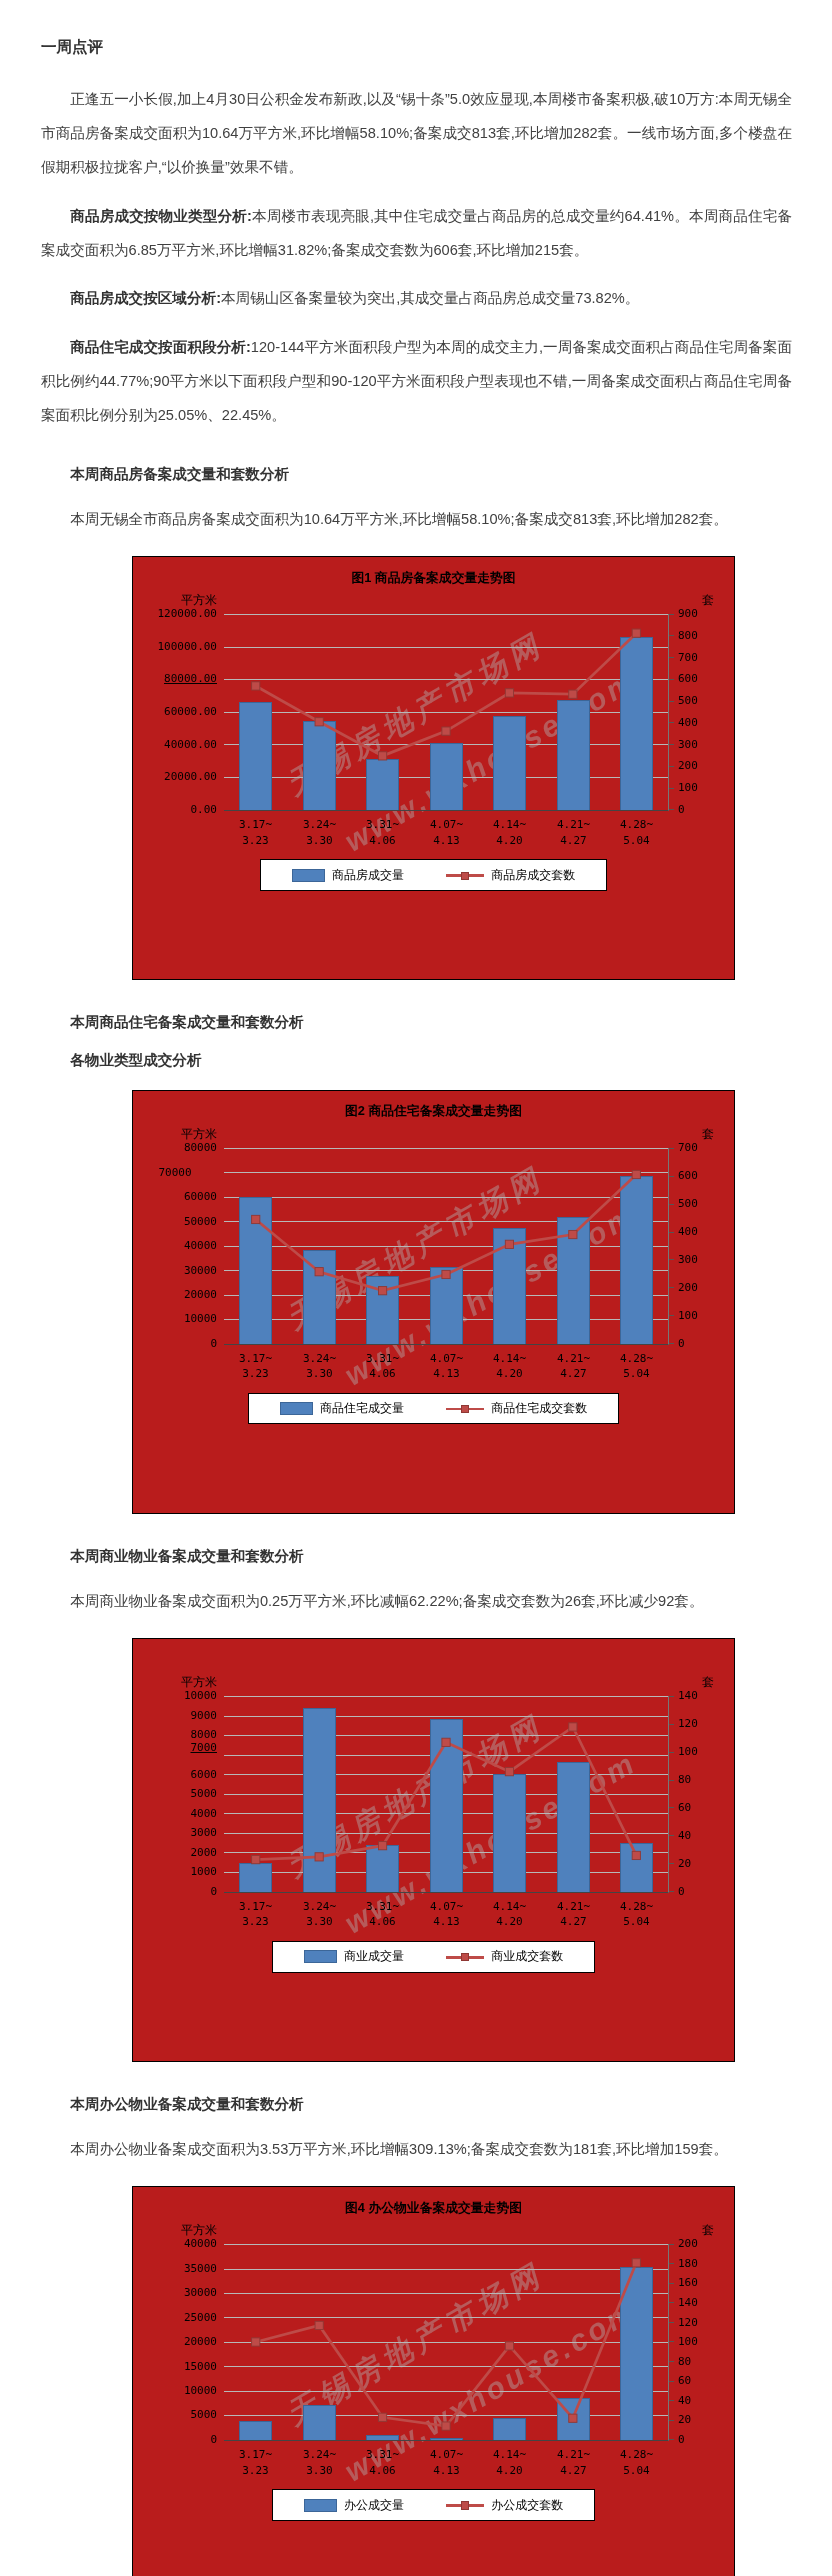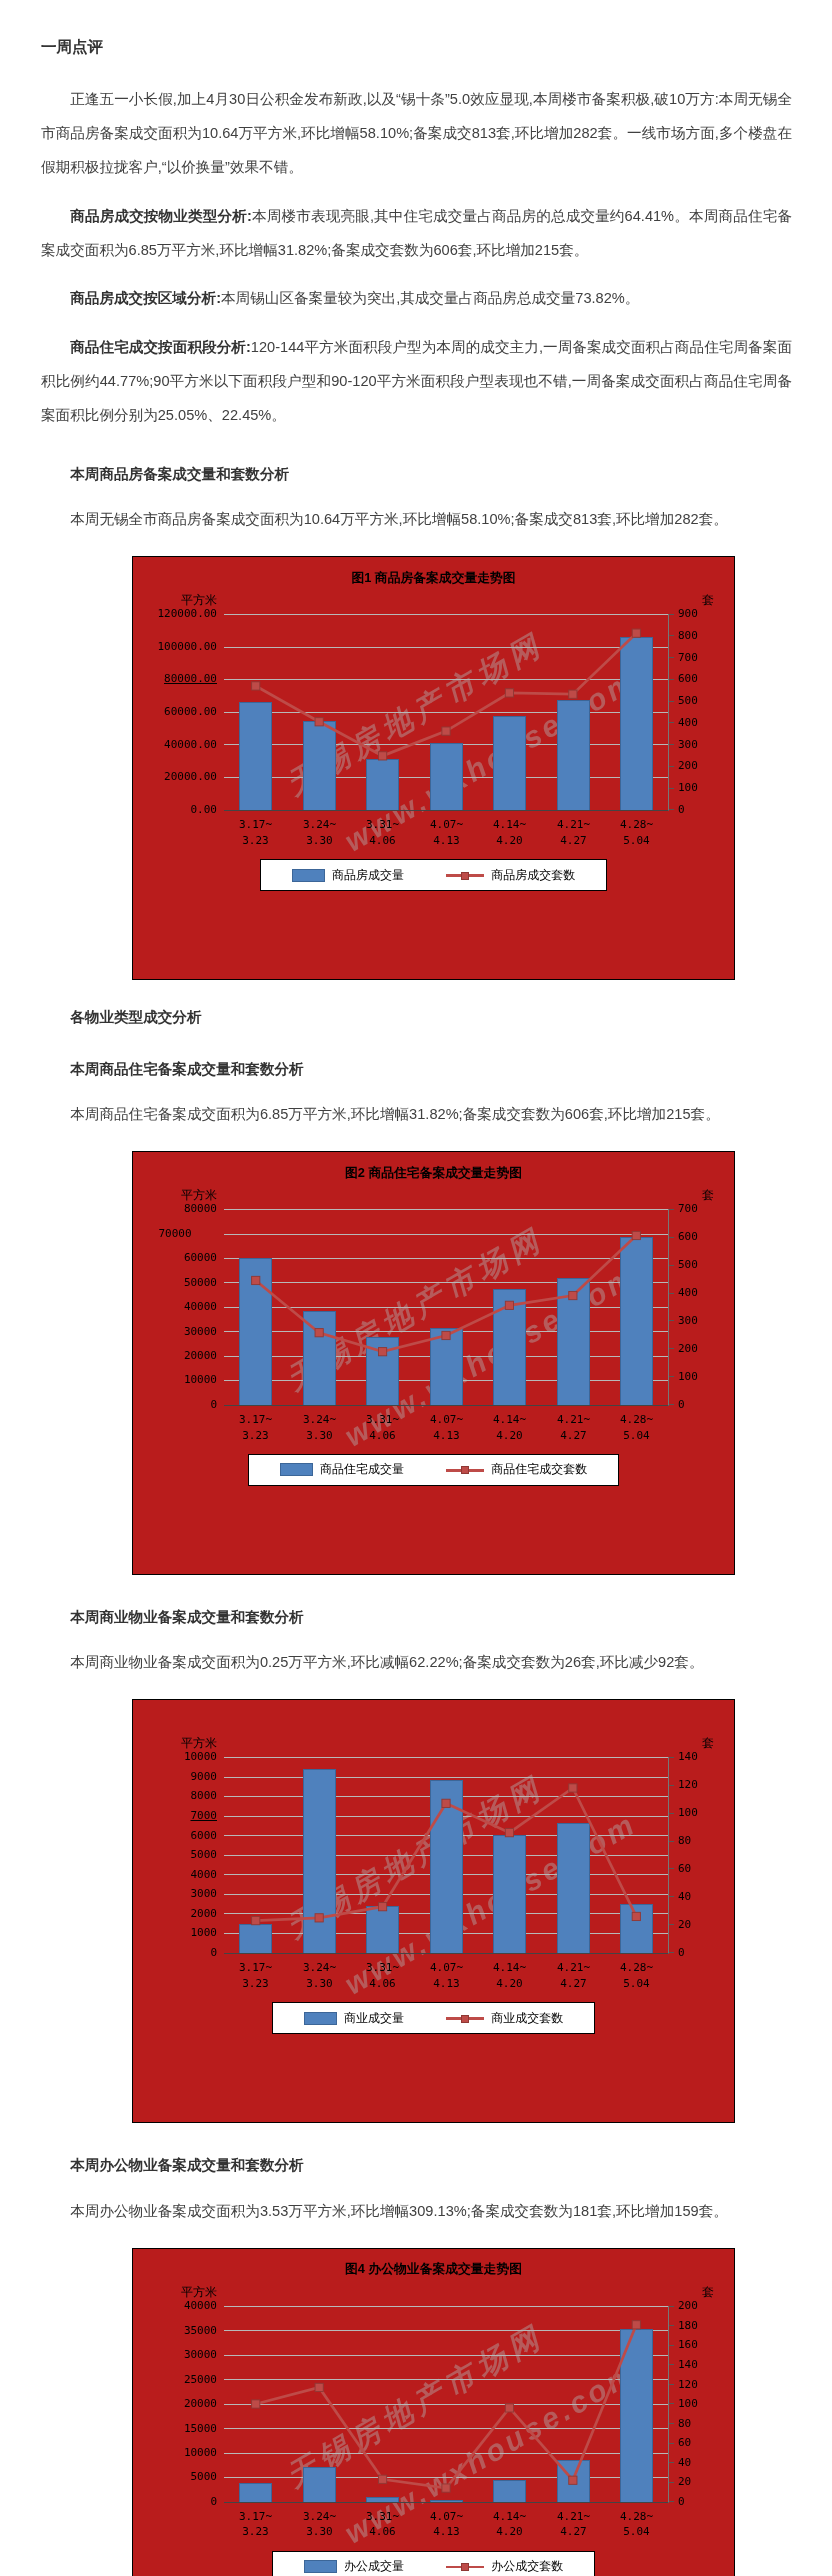--- a/index.html
+++ b/index.html
@@ -148,24 +148,23 @@
           <div class="c-legend-item">
             <div class="sw-line">
               <div class="ln"></div>
               <div class="sq"></div>
             </div>
             <span>商品房成交套数</span>
           </div>
         </div></div>
     </div>
 
+  <h2 class="sec-heading">本周商品住宅备案成交量和套数分析</h2>
+
   <h2 class="sec-heading first">各物业类型成交分析</h2>
-
-  <h2 class="sec-heading">本周商品住宅备案成交量和套数分析</h2>
-  <p class="body-p">本周商品住宅备案成交面积为6.85万平方米,环比增幅31.82%;备案成交套数为606套,环比增加215套。</p>
 
   <div class="chart">
       <div class="c-title">图2  商品住宅备案成交量走势图</div>
       <div class="c-unit-l">平方米</div>
       <div class="c-unit-r">套</div>
       <div class="c-wm" style="left: 137px; top: 137px;">无锡房地产市场网</div>
       <div class="c-wm wm2" style="left: 192px; top: 187px;">www.wxhouse.com</div>
       <div class="c-plot" style="width: 444px;">
         <div class="c-grid" style="top: 171px;"></div>
         <div class="c-grid" style="top: 147px;"></div>
@@ -298,21 +297,21 @@
           <rect x="446.7857142857143" y="169.75714285714287" width="9" height="9" fill="#BE4B48" stroke="#8f3835"></rect>
         </svg>
       </div>
       <div class="c-ylab-l" style="left: 0px; top: 246px;">0</div>
       <div class="c-ylab-l" style="left: 0px; top: 226px;">1000</div>
       <div class="c-ylab-l" style="left: 0px; top: 207px;">2000</div>
       <div class="c-ylab-l" style="left: 0px; top: 187px;">3000</div>
       <div class="c-ylab-l" style="left: 0px; top: 168px;">4000</div>
       <div class="c-ylab-l" style="left: 0px; top: 148px;">5000</div>
       <div class="c-ylab-l" style="left: 0px; top: 129px;">6000</div>
-      <div class="c-ylab-l" style="left: 0px; top: 109px; text-decoration: underline;">7000</div>
+      <div class="c-ylab-l" style="left: 0px; top: 102px; text-decoration: underline;">7000</div>
       <div class="c-ylab-l" style="left: 0px; top: 89px;">8000</div>
       <div class="c-ylab-l" style="left: 0px; top: 70px;">9000</div>
       <div class="c-ylab-l" style="left: 0px; top: 50px;">10000</div>
       <div class="c-tick-r" style="left: 536px; top: 252px;"></div>
       <div class="c-ylab-r" style="left: 545px; top: 246px;">0</div>
       <div class="c-tick-r" style="left: 536px; top: 224px;"></div>
       <div class="c-ylab-r" style="left: 545px; top: 218px;">20</div>
       <div class="c-tick-r" style="left: 536px; top: 196px;"></div>
       <div class="c-ylab-r" style="left: 545px; top: 190px;">40</div>
       <div class="c-tick-r" style="left: 536px; top: 168px;"></div>

